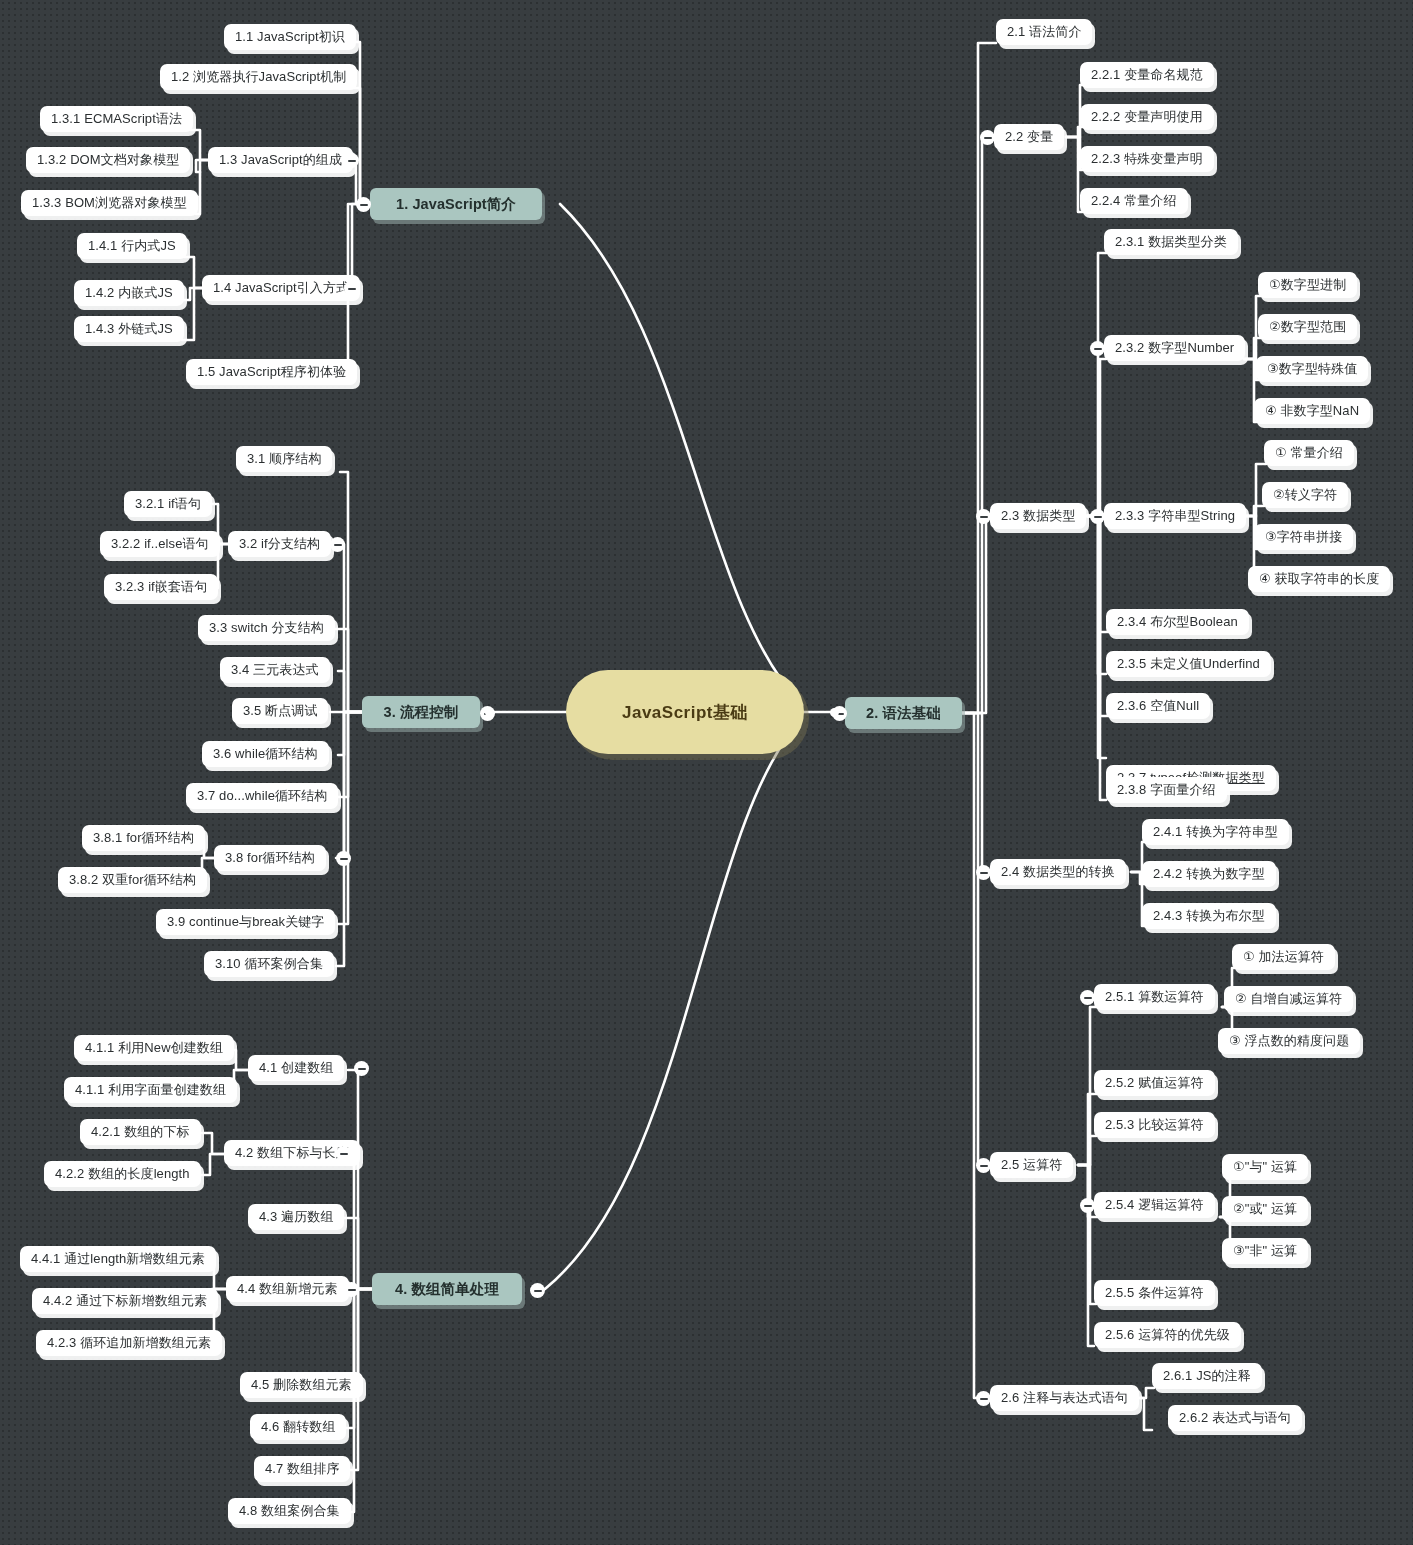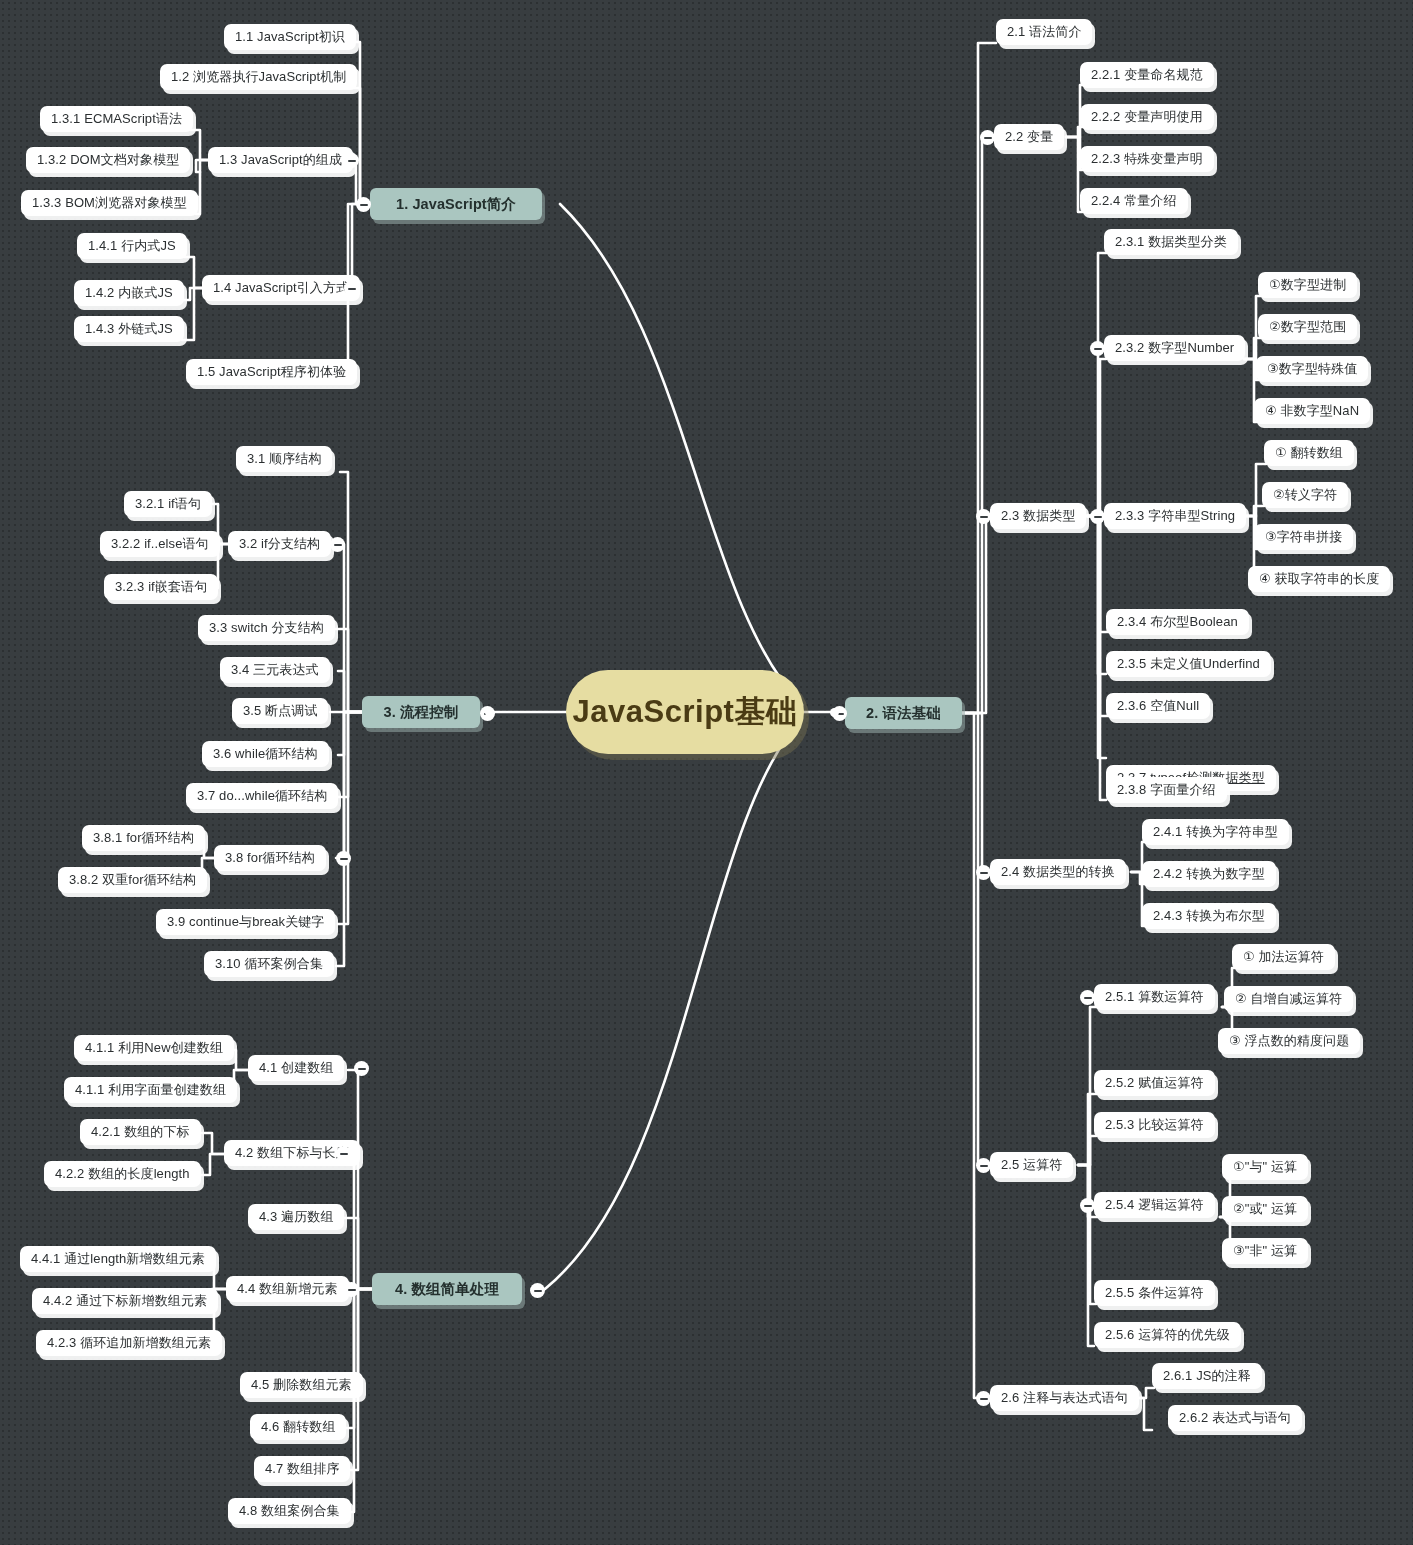--- a/index.html
+++ b/index.html
@@ -40,21 +40,21 @@
     font-size:14.5px;
     height:32px;
     border-radius:6px;
     box-shadow:3px 4px 0 rgba(150,170,165,0.55);
     padding:0 14px;
   }
   .node.root{
     background:#e6dda2;
     color:#4a3b14;
     font-weight:bold;
-    font-size:31px;
+    font-size:17px;
     height:84px;
     border-radius:42px;
     padding:0 34px;
     box-shadow:5px 6px 0 rgba(120,114,80,0.45);
     letter-spacing:0.5px;
   }
 
   .toggle{
     position:absolute;
     width:15px;height:15px;
@@ -227,21 +227,21 @@
   <div class="node leaf" style="left:1080px;top:188px;">2.2.4 常量介绍</div>
 
   <div class="node leaf" style="left:990px;top:503px;">2.3 数据类型</div>
   <div class="node leaf" style="left:1104px;top:229px;">2.3.1 数据类型分类</div>
   <div class="node leaf" style="left:1104px;top:335px;">2.3.2 数字型Number</div>
   <div class="node leaf" style="left:1258px;top:272px;">①数字型进制</div>
   <div class="node leaf" style="left:1258px;top:314px;">②数字型范围</div>
   <div class="node leaf" style="left:1256px;top:356px;">③数字型特殊值</div>
   <div class="node leaf" style="left:1254px;top:398px;">④ 非数字型NaN</div>
   <div class="node leaf" style="left:1104px;top:503px;">2.3.3 字符串型String</div>
-  <div class="node leaf" style="left:1264px;top:440px;">① 翻转数组</div>
+  <div class="node leaf" style="left:1264px;top:440px;">① 常量介绍</div>
   <div class="node leaf" style="left:1262px;top:482px;">②转义字符</div>
   <div class="node leaf" style="left:1254px;top:524px;">③字符串拼接</div>
   <div class="node leaf" style="left:1248px;top:566px;">④ 获取字符串的长度</div>
   <div class="node leaf" style="left:1106px;top:609px;">2.3.4 布尔型Boolean</div>
   <div class="node leaf" style="left:1106px;top:651px;">2.3.5 未定义值Underfind</div>
   <div class="node leaf" style="left:1106px;top:693px;">2.3.6 空值Null</div>
   <div class="node leaf" style="left:1106px;top:765px;text-decoration:underline;">2.3.7 typeof检测数据类型</div>
   <div class="node leaf" style="left:1106px;top:777px;">2.3.8 字面量介绍</div>
 
   <div class="node leaf" style="left:990px;top:859px;">2.4 数据类型的转换</div>

